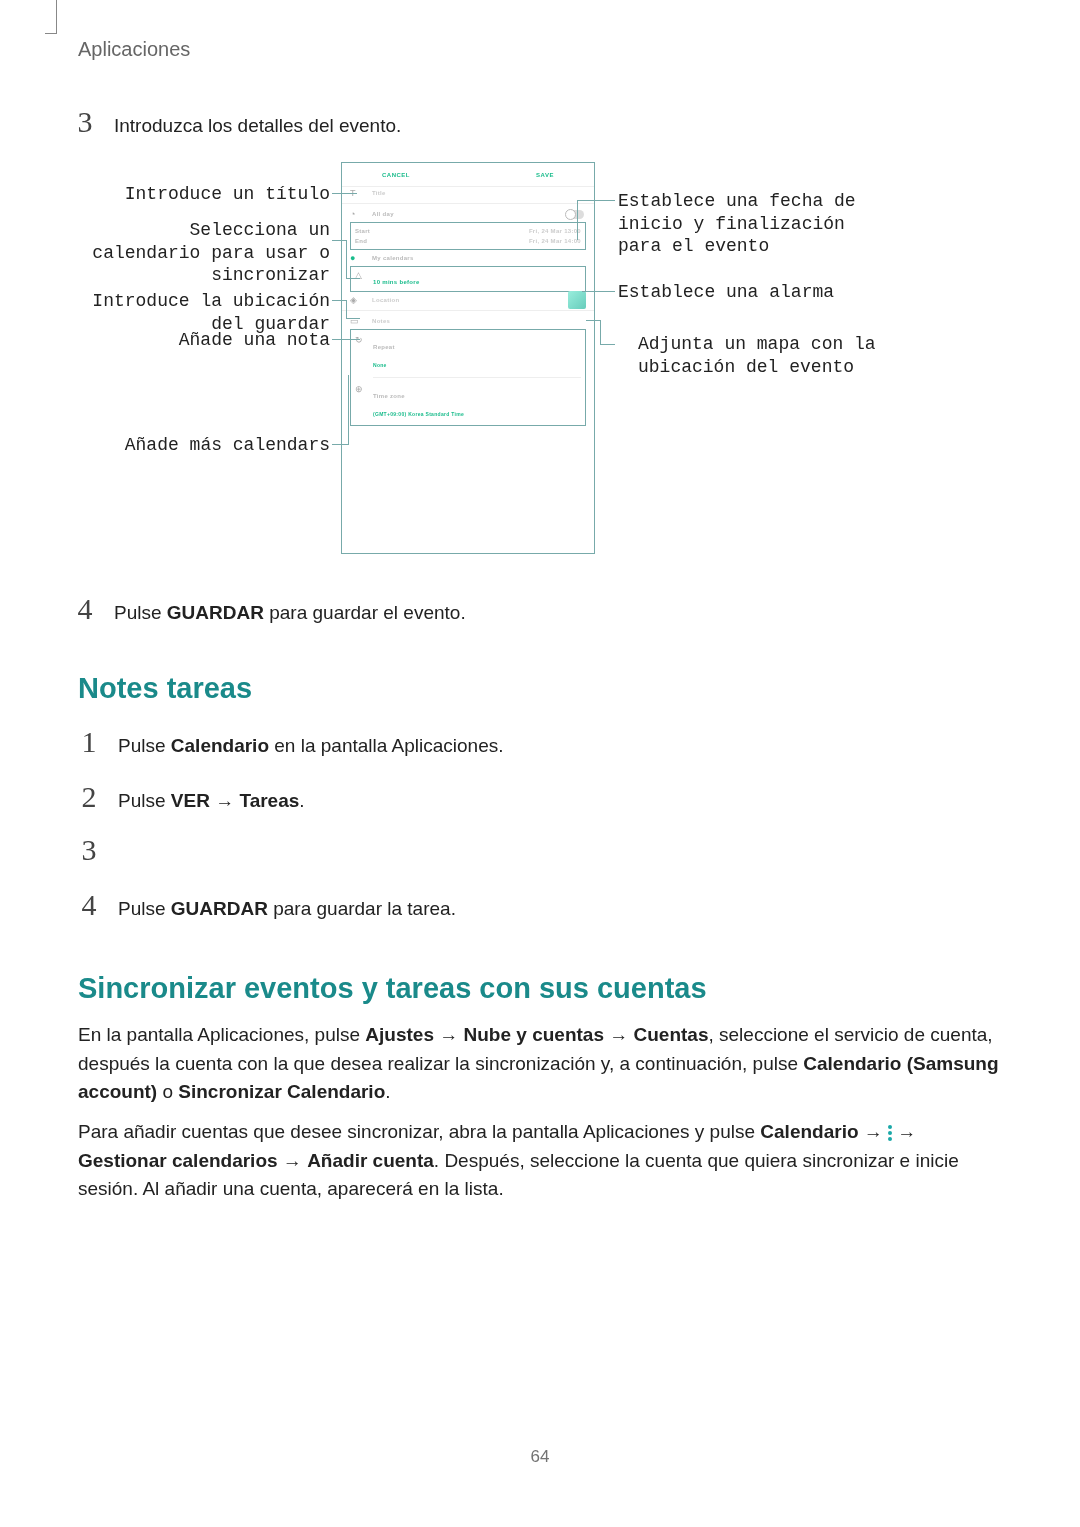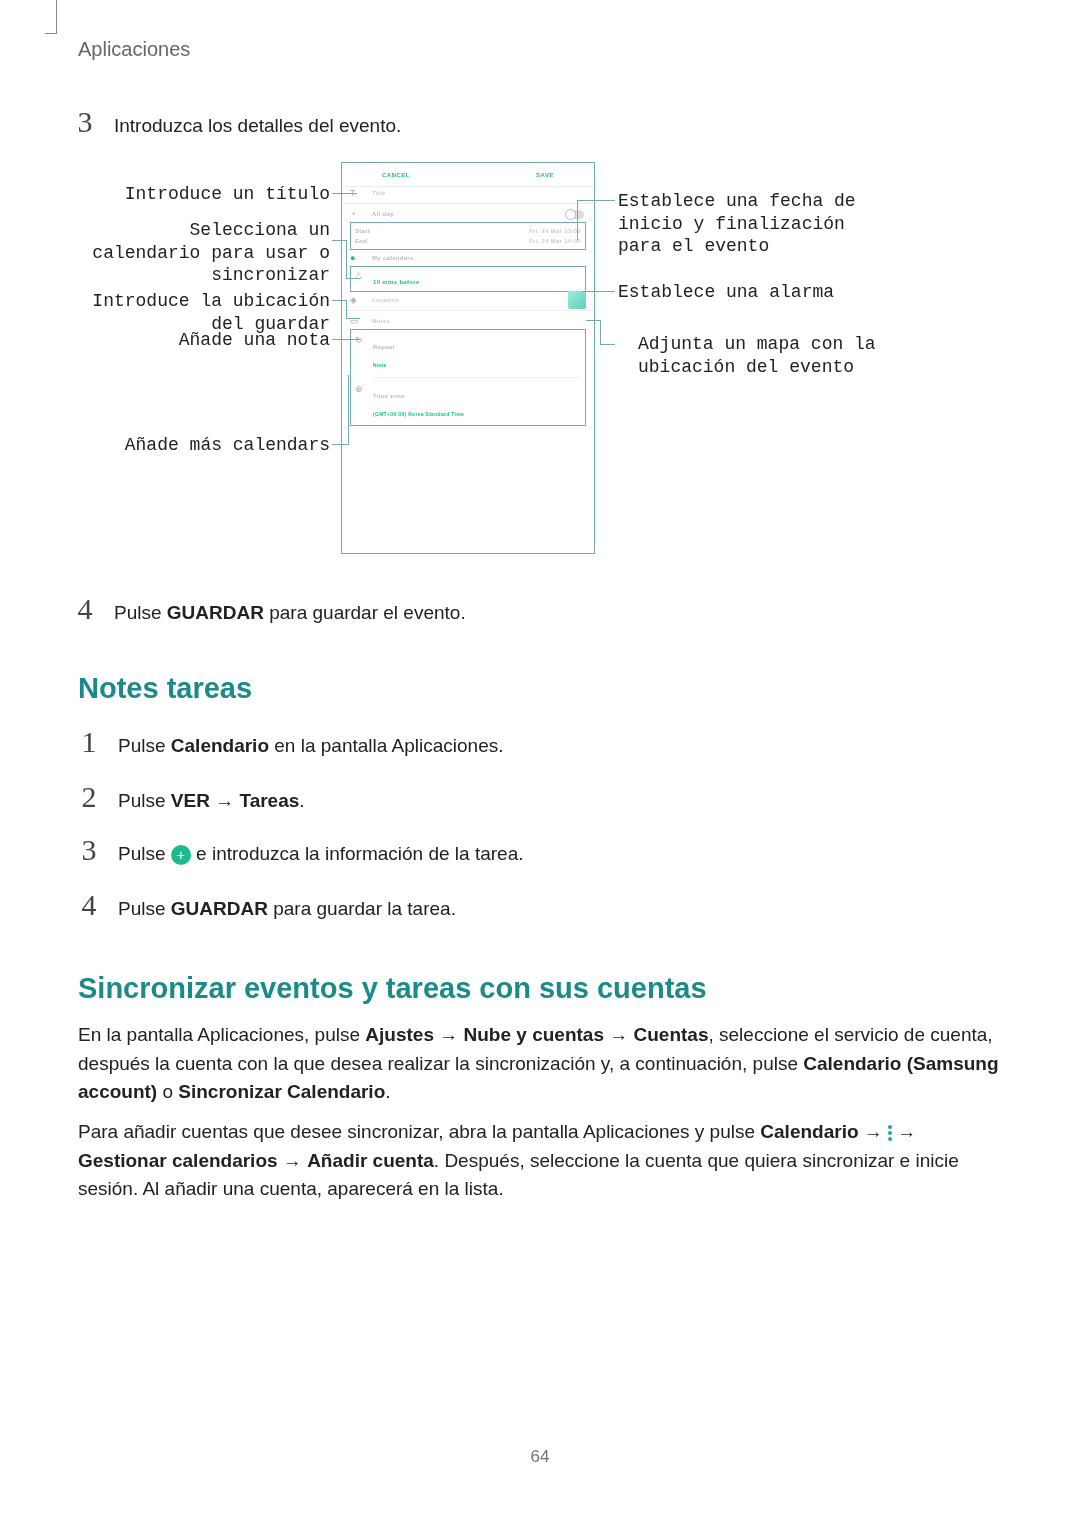--- a/index.html
+++ b/index.html
@@ -160,23 +160,20 @@
 
 <div class="step" style="left:78px; top:780px;">
   <span class="step-num">2</span>
   <span class="step-text">
     <span>Pulse </span><span class="bold">VER</span><span class="arrow"> → </span><span class="bold">Tareas</span><span>.</span>
   </span>
 </div>
 
 <div class="step" style="left:78px; top:833px;">
   <span class="step-num">3</span>
-  <span class="step-text">
-    <span>Pulse </span><span class="add-icon">+</span><span> e introduzca la información de la tarea.</span>
-  </span>
 </div>
 
 <div class="step" style="left:78px; top:888px;">
   <span class="step-num">4</span>
   <span class="step-text">
     <span>Pulse </span><span class="bold">GUARDAR</span><span> para guardar la tarea.</span>
   </span>
 </div>
 
 <div class="section-title" style="left:78px; top:972px;">Sincronizar eventos y tareas con sus cuentas</div>

